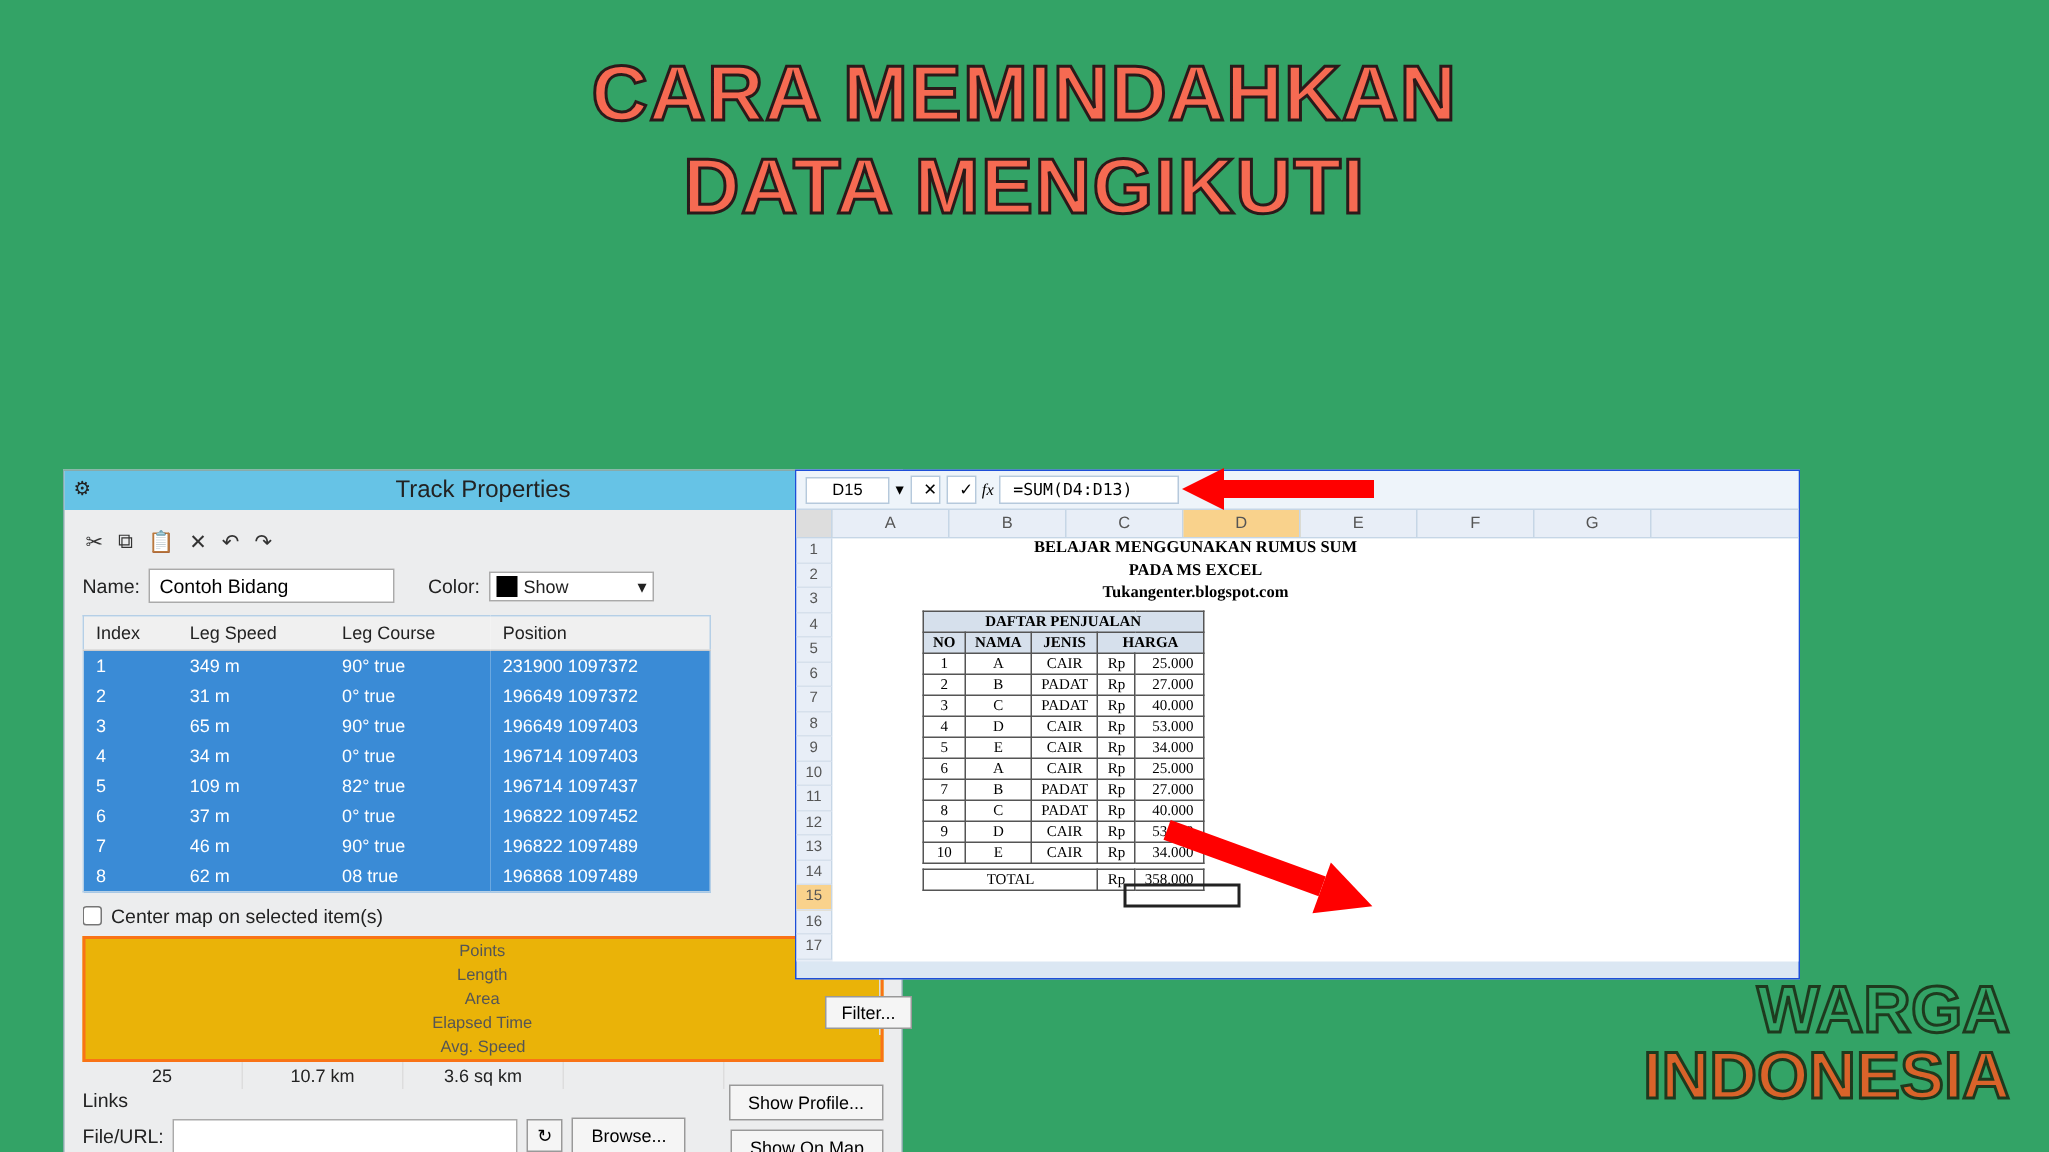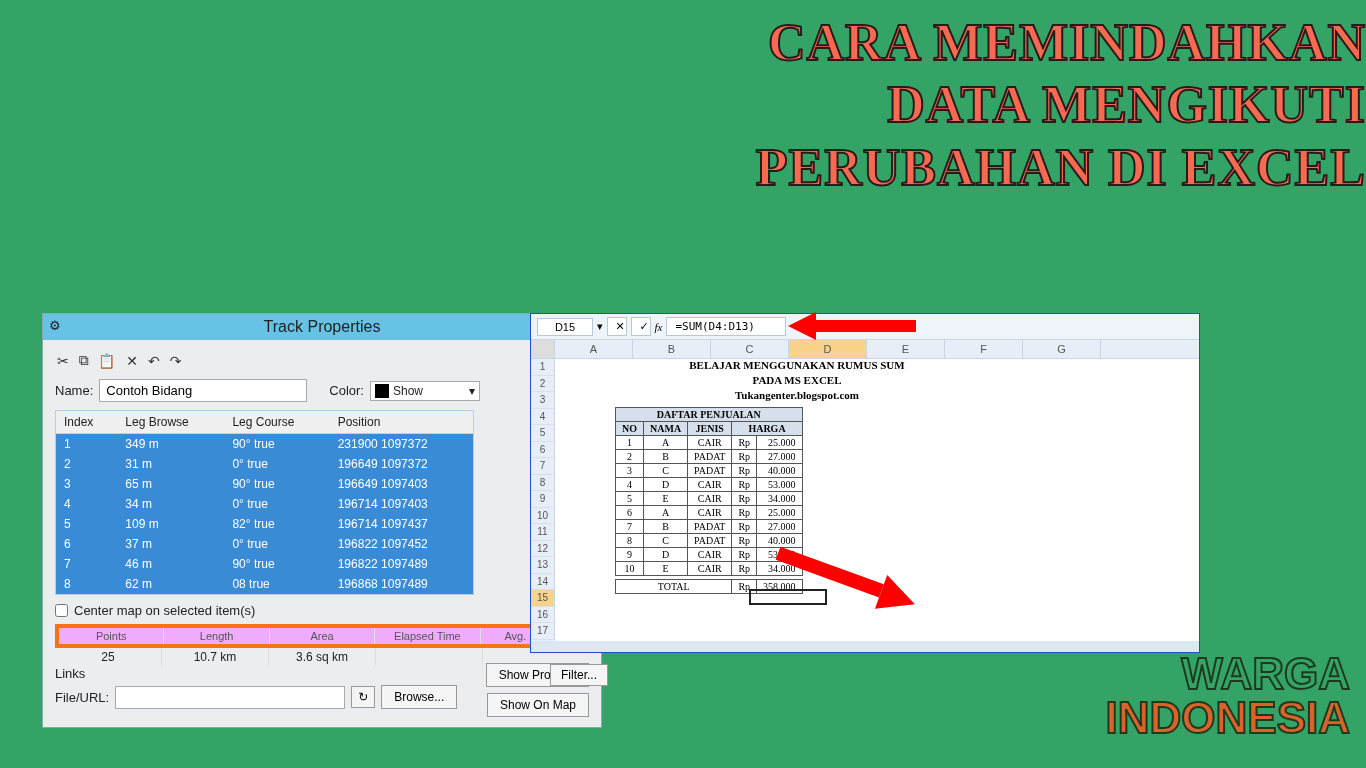--- a/index.html
+++ b/index.html
@@ -5,23 +5,23 @@
 * { box-sizing: border-box; margin: 0; padding: 0; }
 body {
   width: 1366px;
   height: 768px;
   background: #33a366;
   font-family: Arial, sans-serif;
   position: relative;
   overflow: hidden;
 }
 .headline {
-  text-align: right;
-  padding-top: 12px;
-  font-family: Liberation Serif, serif;
+  text-align: center;
+  padding-top: 32px;
+  font-family: Liberation Sans, sans-serif;
   font-weight: 900;
   font-size: 52px;
   line-height: 1.2;
   color: #f66a52;
   -webkit-text-stroke: 2px #2a1a1a;
   letter-spacing: 1px;
 }
 .track-window {
   position: absolute;
   left: 42px; top: 313px;
@@ -47,21 +47,21 @@
   padding: 4px 2px 10px 2px;
   font-size: 14px; color: #333;
 }
 .toolbar span { cursor: default; }
 .row { display: flex; align-items: center; gap: 6px; margin-bottom: 8px; }
 .row label { font-size: 13px; }
 .txt {
   border: 1px solid #aaa; background: #fff;
   padding: 3px 6px; font-size: 13px;
 }
-.name-in { width: 208px; }
+.name-in { width: 164px; }
 .color-sel { display: flex; align-items: center; gap: 4px; border: 1px solid #aaa; background:#fff; padding:2px 4px; width:110px; }
 .color-sw { width:14px; height:14px; background:#000; display:inline-block; }
 .tbl {
   border: 1px solid #b5cfe6;
   background: #fff;
   width: 100%;
   border-collapse: collapse;
   font-size: 12px;
   position: relative;
 }
@@ -77,22 +77,23 @@
   position: absolute; left: 368px; top: 4px;
   width: 168px; background:#fff;
   border:1px solid #999;
   box-shadow: 2px 2px 4px rgba(0,0,0,.2);
   font-size: 13px;
 }
 .ctx div { padding: 6px 14px; }
 .ctx .sel { background:#cde6ff; border:1px solid #7ab4e6; }
 .checkrow { display:flex; align-items:center; gap:6px; margin: 8px 0 6px 0; font-size:13px; }
 .stats {
-  display:flex; border:4px solid #f97316; background:#f0abfc;
+  display:flex; border:2px solid #f97316; background:#eab308;
   font-size:12px;
+  flex-direction:column;
 }
 .stats div { flex:1; border-right:1px solid #ddd; padding:2px 0; text-align:center; }
 .stats div:last-child { border-right:none; }
 .stats .hdr { font-size:11px; color:#555; }
 .stats2 { display:flex; }
 .stats2 div { flex:1; text-align:center; padding:2px 0; font-size:12px; border-right:1px solid #ddd; }
 .stats2 div:last-child{border-right:none;}
 .btn {
   border:1px solid #999; background:#f5f5f5;
   padding:4px 12px; font-size:12px;
@@ -179,40 +180,39 @@
   width:0;height:0;
   border-top:18px solid transparent;
   border-bottom:18px solid transparent;
   border-right:36px solid #ff0000;
 }
 .arrow2 .shaft{
   position:absolute;left:36px;top:12px;
   width:110px;height:14px;background:#ff0000;
 }
 .wm {
-  position:absolute; right:16px; bottom:28px;
+  position:absolute; right:26px; bottom:28px;
   text-align:right;
   font-family:'Arial Black',Arial,sans-serif;
   font-weight:900; font-size:44px; line-height:1;
 }
 .wm .w1 { color:#33a366; -webkit-text-stroke:2px #1e3a1e; }
 .wm .w2 { color:#d9632a; -webkit-text-stroke:2px #1e3a1e; }
 .filterbtn{
   position:absolute; left:550px; bottom:82px;
   border:1px solid #999; background:#f5f5f5;
   padding:3px 10px; font-size:12px;
 }
 </style>
 </head>
 <body>
 
 <div class="headline">
   <div>CARA MEMINDAHKAN</div>
   <div>DATA MENGIKUTI</div>
-  <div>PERUBAHAN DI EXCEL</div>
 </div>
 
 <div class="track-window">
   <div class="track-title">
     <span class="gear">⚙</span>
     <span>Track Properties</span>
   </div>
   <div class="track-body">
     <div class="toolbar">
       <span>✂</span>
@@ -231,21 +231,21 @@
         <span>Show</span>
         <span style="margin-left:auto">▾</span>
       </div>
     </div>
     <div style="position:relative">
       <div class="tbl-wrap">
         <table class="tbl">
           <thead>
               <tr>
             <th>Index</th>
-            <th>Leg Browse</th>
+            <th>Leg Speed</th>
             <th>Leg Course</th>
             <th>Position</th>
           </tr>
             </thead>
           <tbody id="track-rows">
               <tr>
                 <td>1</td>
                 <td>349 m</td>
                 <td>90° true</td>
                 <td>231900 1097372</td>

